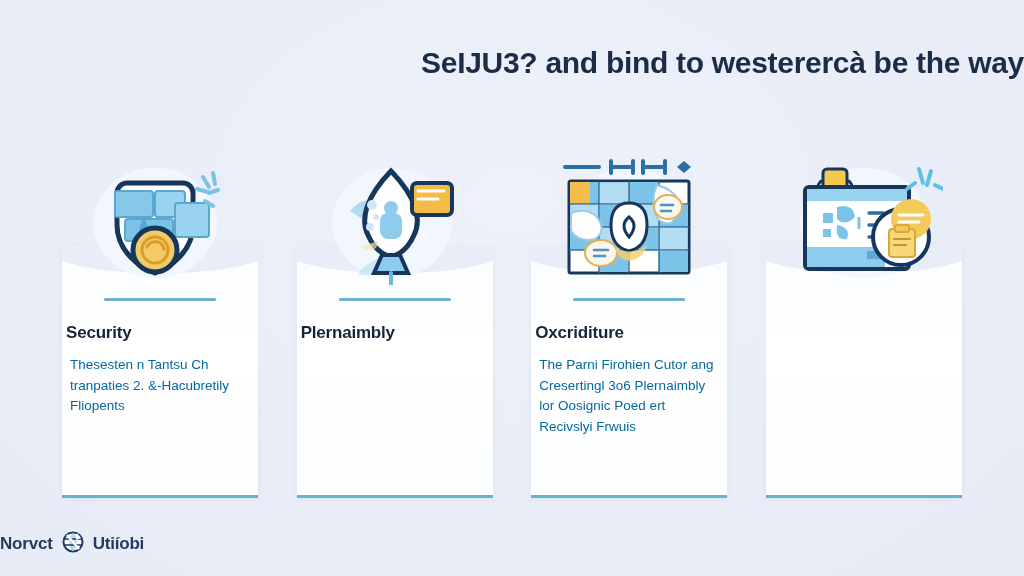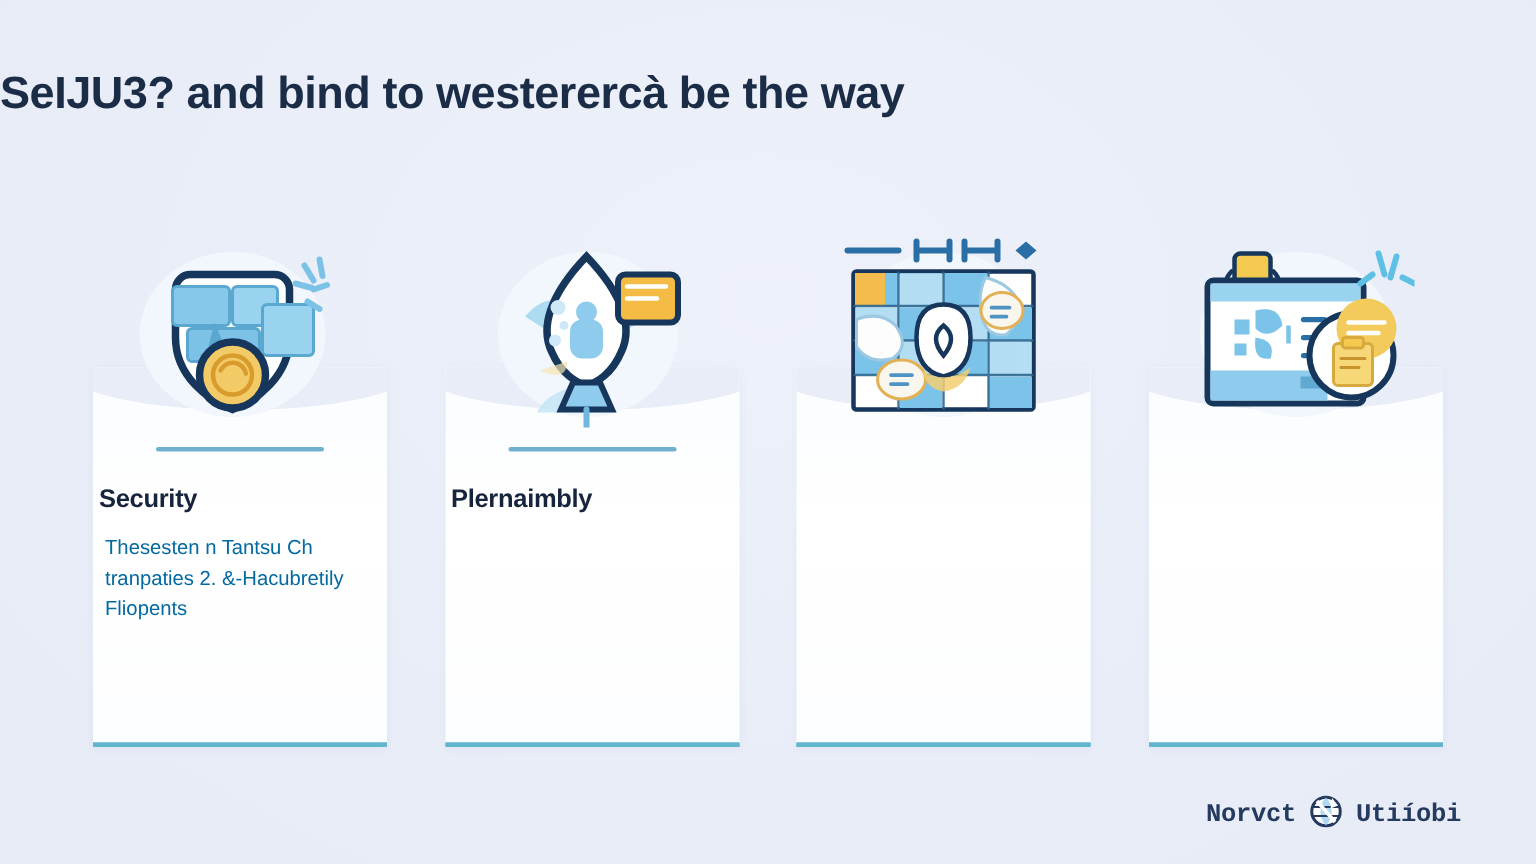--- a/index.html
+++ b/index.html
@@ -11,21 +11,21 @@
   body {
     background: #eaeef8;
     background-image: radial-gradient(ellipse at 50% 35%, #eef1fa 0%, #e8edf7 60%, #e6ebf6 100%);
     position: relative;
   }
 
   
   .page-title {
     position: absolute;
     top: 46px; left: 0; right: 0;
-    text-align: left;
+    text-align: right;
     font-size: 30px;
     font-weight: bold;
     letter-spacing: -0.3px;
     color: #1b2c47;
     white-space: nowrap;
   }
 
   
   .card-row {
     position: absolute;
@@ -101,24 +101,23 @@
     padding: 0 4px;
   }
 
   
   .footer {
     position: absolute;
     left: 0; right: 0;
     bottom: 18px;
     display: flex;
     align-items: center;
-    justify-content: flex-end;
-    padding-right: 50px;
+    justify-content: flex-start;
+    padding-right: 118px;
     gap: 8px;
-    font-family: Liberation Mono, monospace;
   }
   .footer-word {
     font-size: 17px;
     font-weight: bold;
     color: #243a5e;
     letter-spacing: -0.2px;
   }
   .footer-mark { display: block; }
 </style>
 </head>
@@ -216,20 +215,25 @@
         <path d="M18 58 q16 -6 26 4 q10 14 -2 22 q-16 4 -24 -8 z" fill="#fdfdfd" stroke="#9cc8e2" stroke-width="2"></path>
         <ellipse cx="115" cy="52" rx="14" ry="12" fill="#f9f6ee" stroke="#e2b155" stroke-width="2"></ellipse>
         <path d="M108 50 h12 M108 56 h10" stroke="#4f93c4" stroke-width="2.5" stroke-linecap="round"></path>
         <ellipse cx="48" cy="98" rx="16" ry="13" fill="#f9f6ee" stroke="#e2b155" stroke-width="2"></ellipse>
         <path d="M41 95 h14 M41 101 h11" stroke="#4f93c4" stroke-width="2.5" stroke-linecap="round"></path>
         <path d="M76 48 q18 0 18 22 q0 22 -18 26 q-18 -4 -18 -26 q0 -22 18 -22 z" fill="#ffffff" stroke="#16365c" stroke-width="3"></path>
         <path d="M76 62 q10 8 0 20 q-10 -12 0 -20 z" fill="none" stroke="#16365c" stroke-width="3"></path>
         <path d="M62 92 q16 10 32 -2 q-4 14 -18 16 q-12 -2 -14 -14 z" fill="#f3cf72" opacity="0.85"></path>
       </svg>
     </div>
+    <div class="card-body">
+      <div class="divider"></div>
+      <div class="card-heading">Oxcriditure</div>
+      <div class="card-text">The Parni Firohien Cutor ang Cresertingl 3o6 Plernaimbly lor Oosignic Poed ert Recivslyi Frwuis</div>
+    </div>
   </div>
 
   <div class="card">
     <div class="card-panel"></div>
     <div class="card-illo">
       <svg width="158" height="130" viewBox="0 0 158 130">
         <ellipse cx="79" cy="68" rx="64" ry="55" fill="#f2f7fd"></ellipse>
         <rect x="38" y="14" width="24" height="22" rx="4" fill="#f3c94f" stroke="#16365c" stroke-width="3"></rect>
         <path d="M36 26 q-6 6 -2 12 M64 26 q6 6 2 12" stroke="#16365c" stroke-width="3" fill="none" stroke-linecap="round"></path>
         <rect x="20" y="32" width="104" height="82" rx="4" fill="#ffffff" stroke="#16365c" stroke-width="4"></rect>

